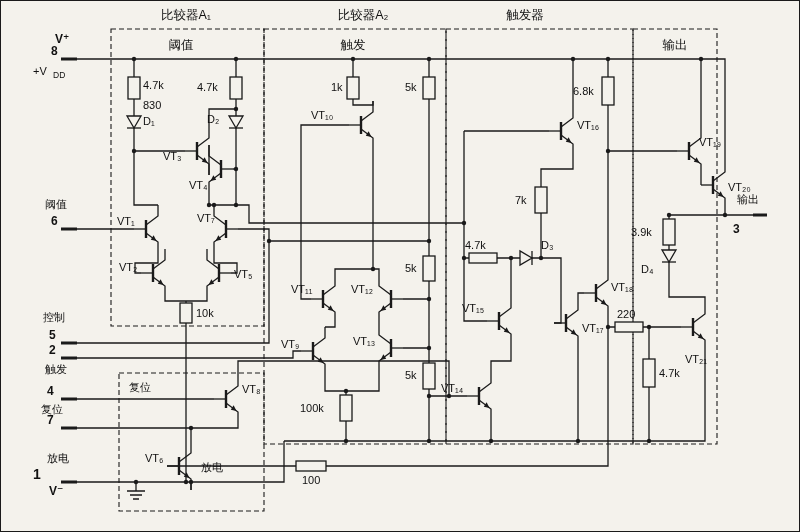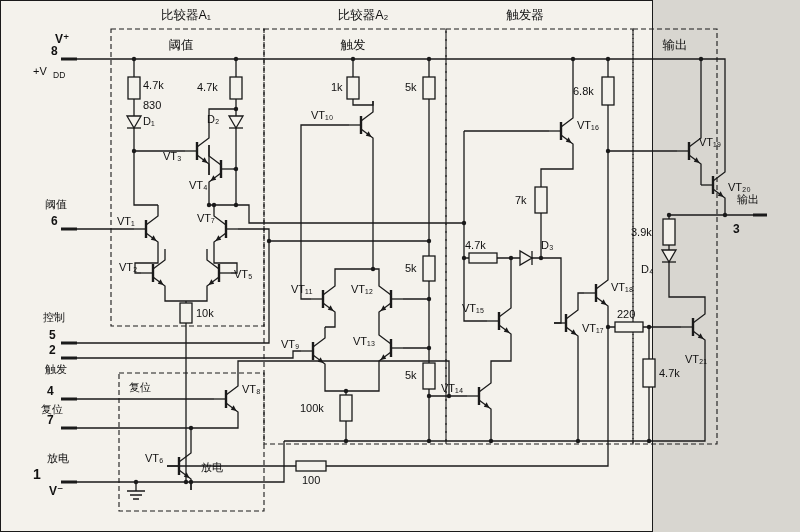--- a/index.html
+++ b/index.html
@@ -1,16 +1,16 @@
 <!DOCTYPE html>
 <html><head>
 <meta charset="utf-8">
 <style>
   html,body{margin:0;padding:0;background:#d8d6d0;}
-  .stage{width:653px;height:532px;background:#f4f2ec;position:relative;
+  .stage{width:800px;height:532px;background:#f4f2ec;position:relative;
          border:1px solid #1a1a1a;box-sizing:border-box;
          font-family:"Liberation Sans","DejaVu Sans",sans-serif;}
   svg{display:block}
   .w{stroke:#1a1a1a;stroke-width:1.3;fill:none;}
   .thick{stroke:#1a1a1a;stroke-width:3.2;fill:none;}
   .box{stroke:#1a1a1a;stroke-width:1.1;fill:none;stroke-dasharray:5 3;}
   .res{stroke:#1a1a1a;stroke-width:1.3;fill:#f4f2ec;}
   .dio{stroke:#1a1a1a;stroke-width:1.3;fill:#f4f2ec;}
   .dot{fill:#1a1a1a;stroke:none;}
   text{font-family:"Liberation Sans","DejaVu Sans",sans-serif;font-size:11px;fill:#111;}

